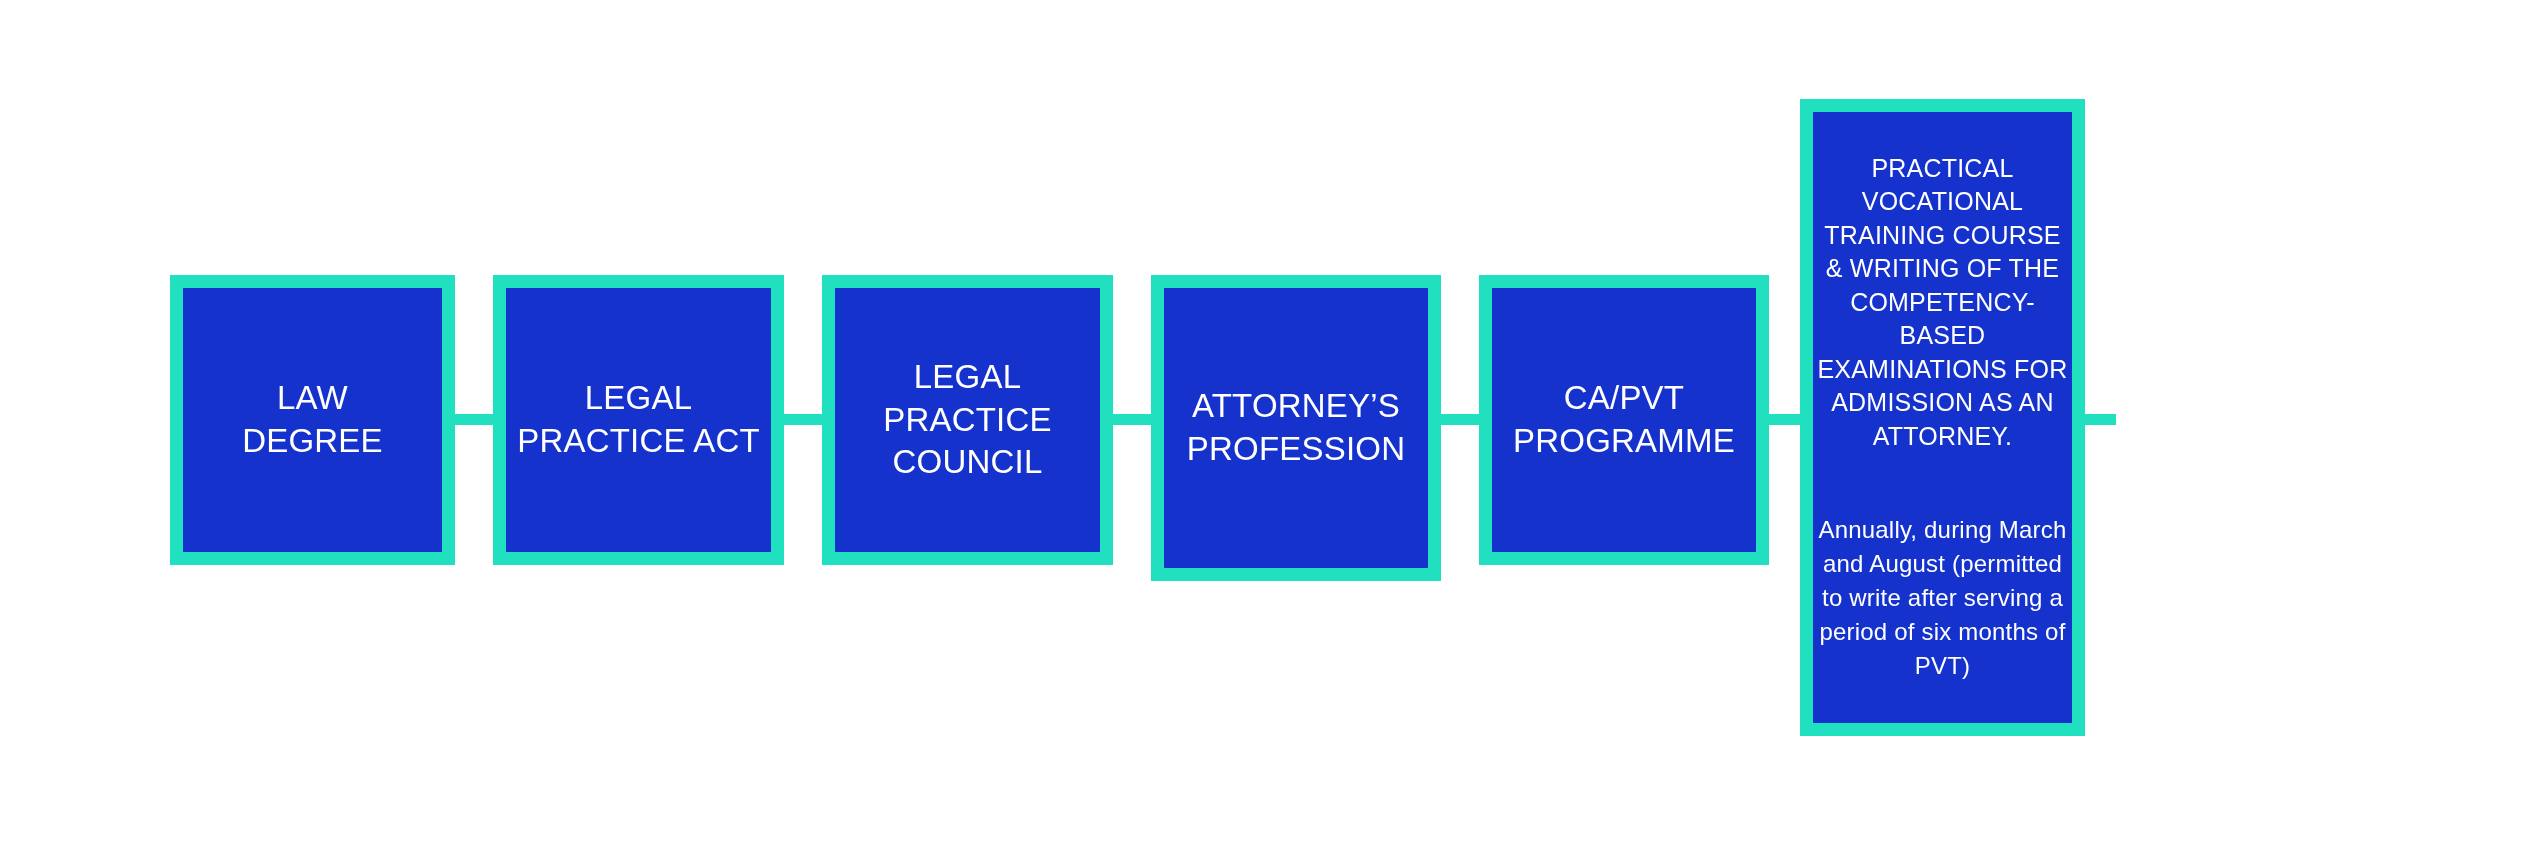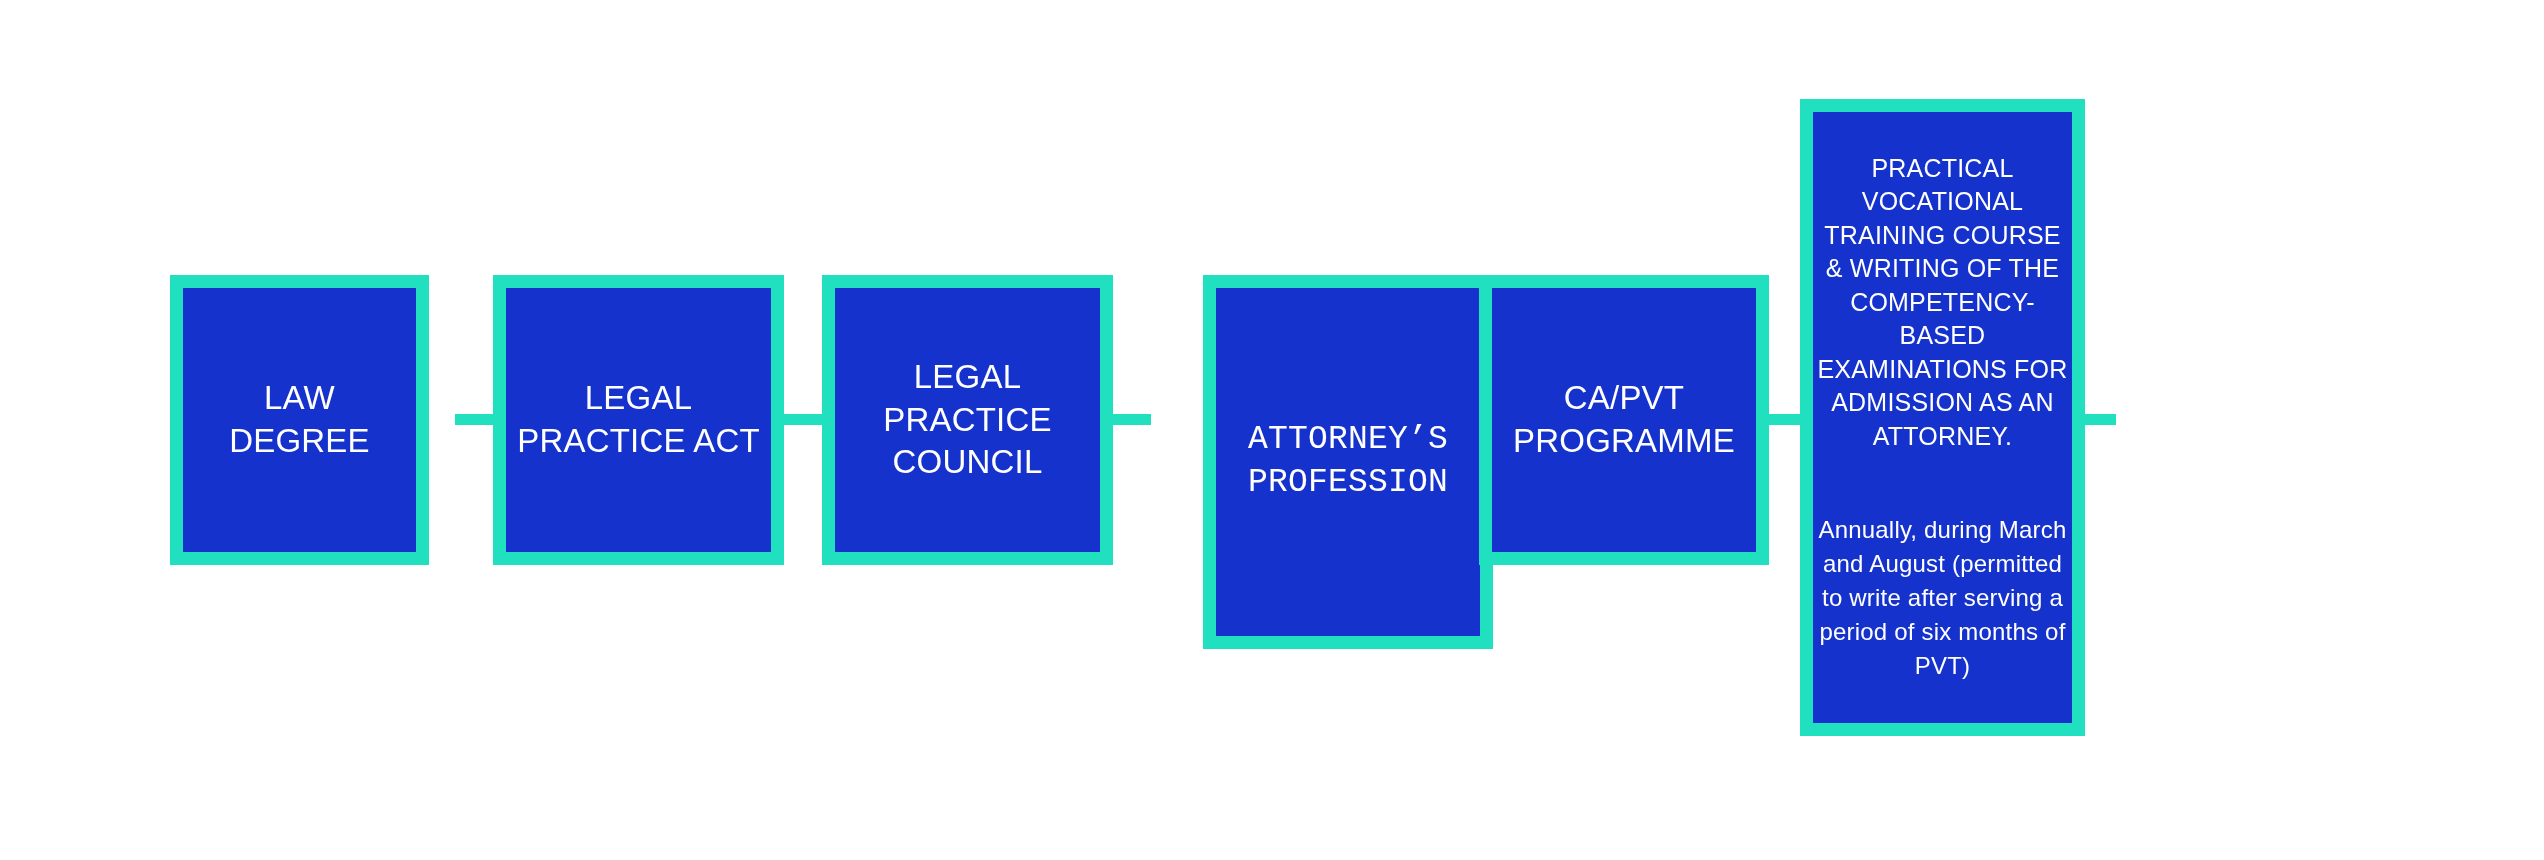--- a/index.html
+++ b/index.html
@@ -84,21 +84,21 @@
 
 <div id="flow-canvas">
 
   <div class="connector" style="left:455px; top:414px; width:38px;"></div>
   <div class="connector" style="left:784px; top:414px; width:38px;"></div>
   <div class="connector" style="left:1113px; top:414px; width:38px;"></div>
   <div class="connector" style="left:1441px; top:414px; width:38px;"></div>
   <div class="connector" style="left:1769px; top:414px; width:38px;"></div>
   <div class="connector" style="left:2078px; top:414px; width:38px;"></div>
 
-  <div class="node standard" style="left:170px; top:275px; width:259px; height:290px;">
+  <div class="node standard" style="left:170px; top:275px; width:285px; height:290px;">
     <div class="node-inner">
       <div class="node-label">LAW
 DEGREE</div>
     </div>
   </div>
 
   <div class="node standard" style="left:493px; top:275px; width:291px; height:290px;">
     <div class="node-inner">
       <div class="node-label">LEGAL
 PRACTICE ACT</div>
@@ -106,21 +106,21 @@
   </div>
 
   <div class="node standard" style="left:822px; top:275px; width:291px; height:290px;">
     <div class="node-inner">
       <div class="node-label">LEGAL
 PRACTICE
 COUNCIL</div>
     </div>
   </div>
 
-  <div class="node standard" style="left:1203px; top:275px; width:290px; height:374px;font-family:Liberation Mono, monospace;">
+  <div class="node standard" style="left:1151px; top:275px; width:290px; height:306px;">
     <div class="node-inner">
       <div class="node-label">ATTORNEY’S
 PROFESSION</div>
     </div>
   </div>
 
   <div class="node tall" style="left:1800px; top:99px; width:285px; height:637px;">
     <div class="node-inner">
       <div class="node-label">
         <span>PRACTICAL VOCATIONAL TRAINING COURSE &amp; WRITING OF THE COMPETENCY-BASED EXAMINATIONS FOR ADMISSION AS AN ATTORNEY.</span>

